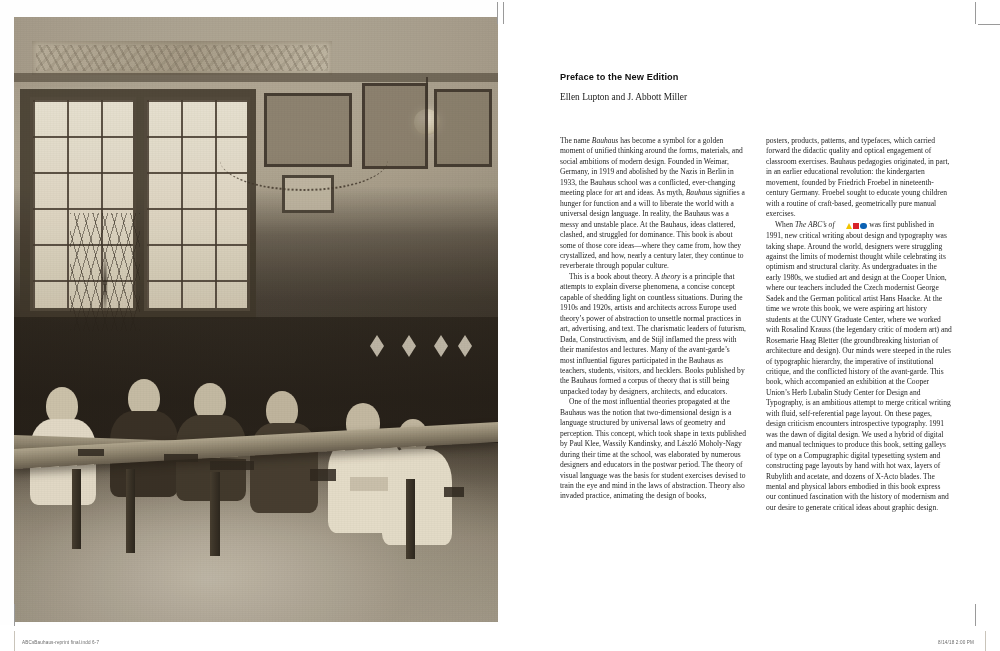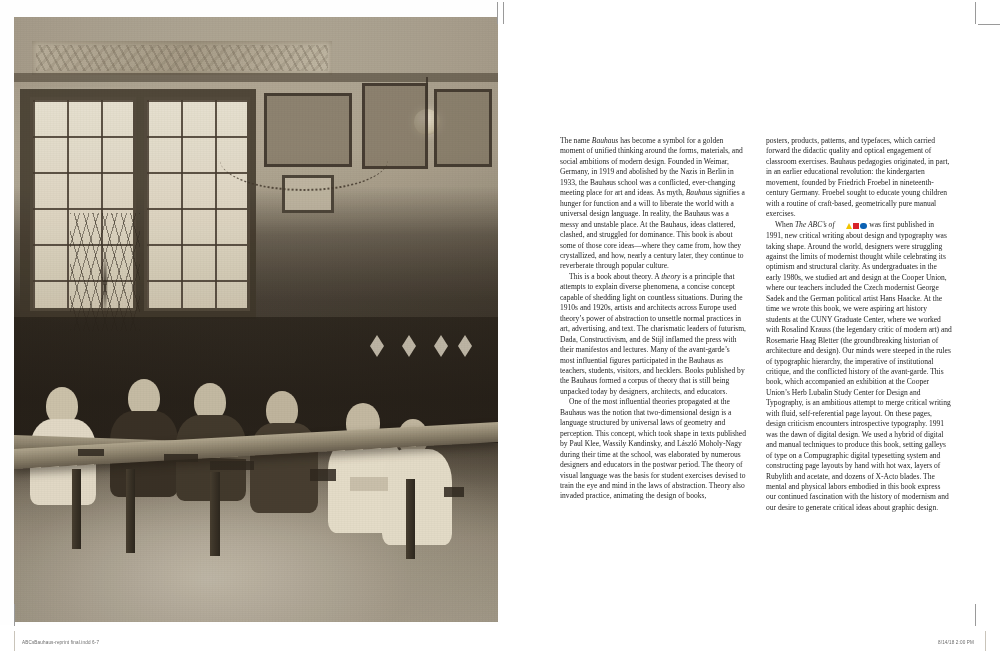--- a/index.html
+++ b/index.html
@@ -265,20 +265,22 @@
         <div class="ph obj o5"></div>
         <div class="ph obj o6"></div>
 
         <div id="warm"></div>
         <div id="grain"></div>
       </div>
     </div>
   </div>
 
   <div id="page-right">
+    <div id="pref-title">Preface to the New Edition</div>
+    <div id="pref-authors">Ellen Lupton and J. Abbott Miller</div>
 
     <div id="columns">
       <div class="col one" id="col-one">
           <p>The name <em>Bauhaus</em> has become a symbol for a golden moment of unified thinking around the forms, materials, and social ambitions of modern design. Founded in Weimar, Germany, in 1919 and abolished by the Nazis in Berlin in 1933, the Bauhaus school was a conflicted, ever-changing meeting place for art and ideas. As myth, <em>Bauhaus</em> signifies a hunger for function and a will to liberate the world with a universal design language. In reality, the Bauhaus was a messy and unstable place. At the Bauhaus, ideas clattered, clashed, and struggled for dominance. This book is about some of those core ideas—where they came from, how they crystallized, and how, nearly a century later, they continue to reverberate through popular culture.</p>
           <p class="ind">This is a book about theory. A <em>theory</em> is a principle that attempts to explain diverse phenomena, a concise concept capable of shedding light on countless situations. During the 1910s and 1920s, artists and architects across Europe used theory’s power of abstraction to unsettle normal practices in art, advertising, and text. The charismatic leaders of futurism, Dada, Constructivism, and de Stijl inflamed the press with their manifestos and lectures. Many of the avant-garde’s most influential figures participated in the Bauhaus as teachers, students, visitors, and hecklers. Books published by the Bauhaus formed a corpus of theory that is still being unpacked today by designers, architects, and educators.</p>
           <p class="ind">One of the most influential theories propagated at the Bauhaus was the notion that two-dimensional design is a language structured by universal laws of geometry and perception. This concept, which took shape in texts published by Paul Klee, Wassily Kandinsky, and László Moholy-Nagy during their time at the school, was elaborated by numerous designers and educators in the postwar period. The theory of visual language was the basis for student exercises devised to train the eye and mind in the laws of abstraction. Theory also invaded practice, animating the design of books,</p>
         </div>
       <div class="col two" id="col-two">
           <p>posters, products, patterns, and typefaces, which carried forward the didactic quality and optical engagement of classroom exercises. Bauhaus pedagogies originated, in part, in an earlier educational revolution: the kindergarten movement, founded by Friedrich Froebel in nineteenth-century Germany. Froebel sought to educate young children with a routine of craft-based, geometrically pure manual exercises.</p>
           <p class="ind">When <em>The ABC’s of </em><span class="shapes"><span class="shp tri" style="border-bottom-color: rgb(242, 196, 0);"></span><span class="shp sqr" style="background: rgb(216, 35, 42);"></span><span class="shp cir" style="background: rgb(10, 97, 180);"></span></span> was first published in 1991, new critical writing about design and typography was taking shape. Around the world, designers were struggling against the limits of modernist thought while celebrating its optimism and structural clarity. As undergraduates in the early 1980s, we studied art and design at the Cooper Union, where our teachers included the Czech modernist George Sadek and the German political artist Hans Haacke. At the time we wrote this book, we were aspiring art history students at the CUNY Graduate Center, where we worked with Rosalind Krauss (the legendary critic of modern art) and Rosemarie Haag Bletter (the groundbreaking historian of architecture and design). Our minds were steeped in the rules of typographic hierarchy, the imperative of institutional critique, and the conflicted history of the avant-garde. This book, which accompanied an exhibition at the Cooper Union’s Herb Lubalin Study Center for Design and Typography, is an ambitious attempt to merge critical writing with fluid, self-referential page layout. On these pages, design criticism encounters introspective typography. 1991 was the dawn of digital design. We used a hybrid of digital and manual techniques to produce this book, setting galleys of type on a Compugraphic digital typesetting system and constructing page layouts by hand with hot wax, layers of Rubylith and acetate, and dozens of X-Acto blades. The mental and physical labors embodied in this book express our continued fascination with the history of modernism and our desire to generate critical ideas about graphic design.</p>

